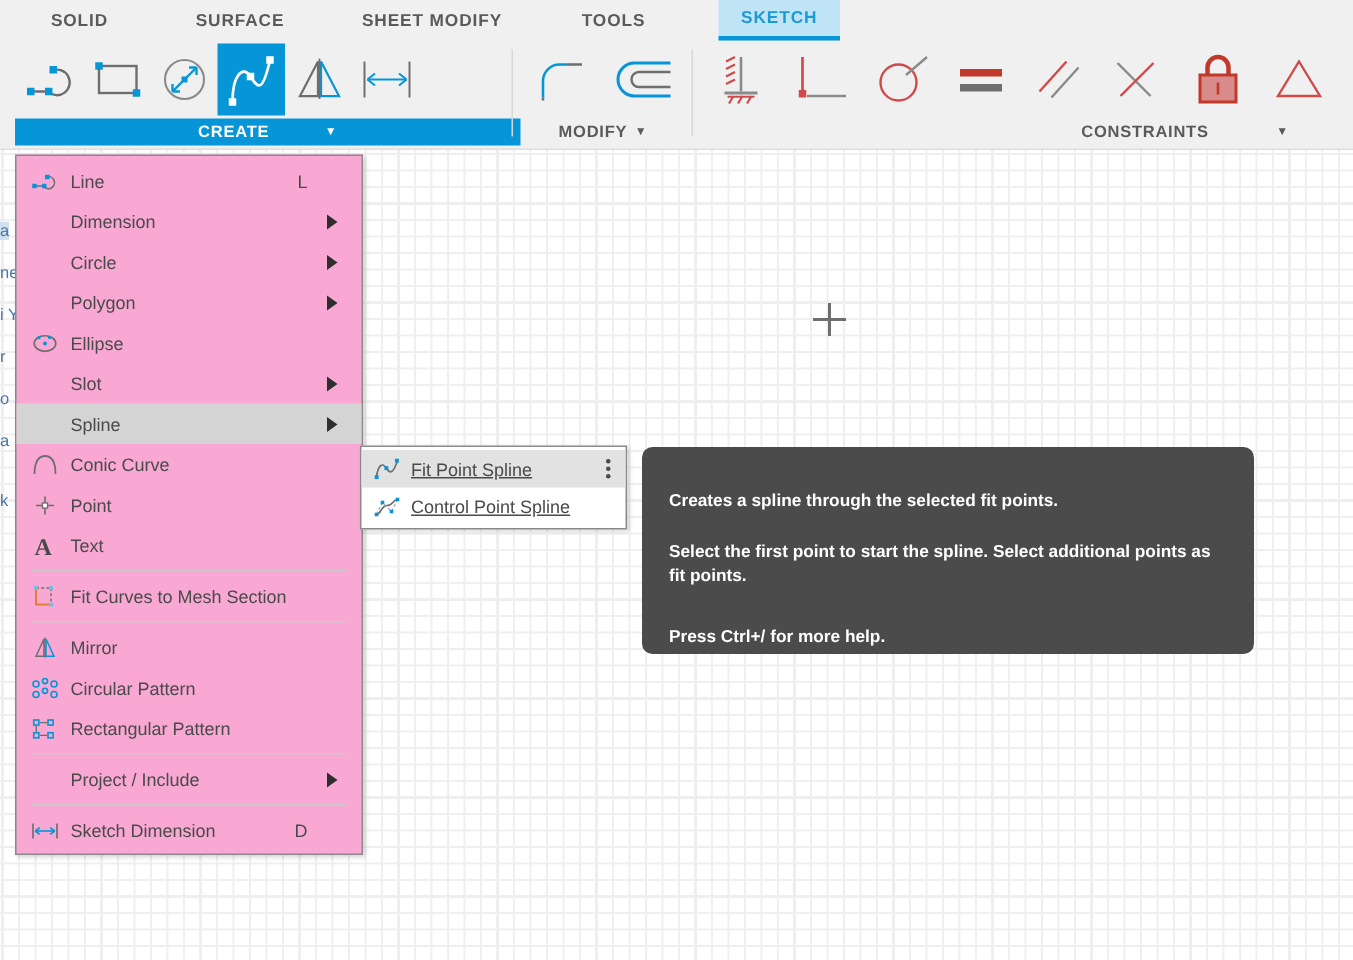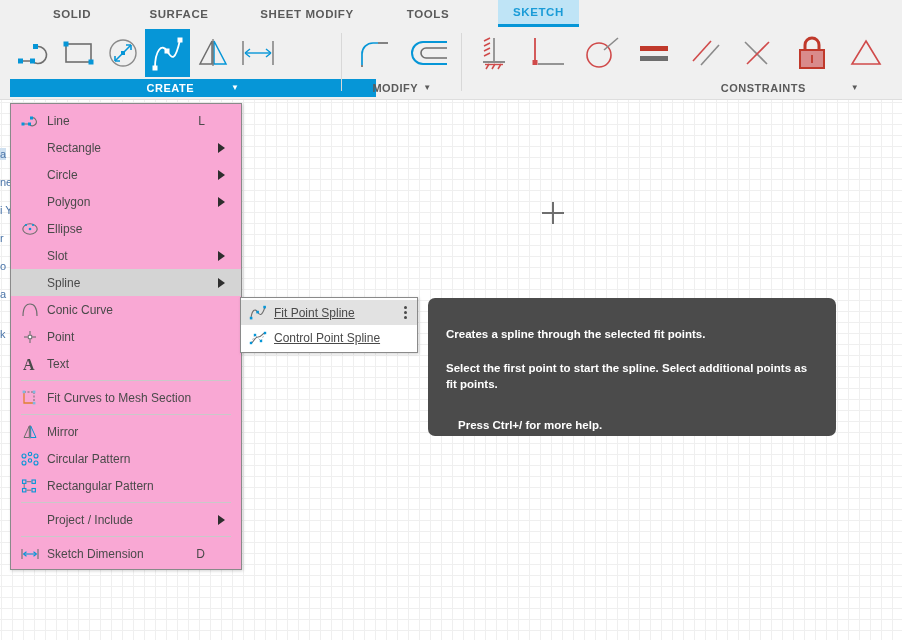--- a/index.html
+++ b/index.html
@@ -27,21 +27,21 @@
   .crosshair { position: absolute; pointer-events: none; }
   .crosshair .h { position: absolute; left: 0; top: 10px; width: 22px; height: 2px; background: #6e6e6e; }
   .crosshair .v { position: absolute; left: 10px; top: 0; width: 2px; height: 22px; background: #6e6e6e; }
 
   
   .ribbon {
     position: absolute; left: 0; top: 0; width: 902px; height: 100px;
     background: #f0f0f0;
     border-bottom: 1px solid #dedede;
   }
-  .tabbar { position: relative; height: 27px; margin-left: 19px; }
+  .tabbar { position: relative; height: 27px; }
   .tab {
     position: absolute; top: 0; height: 27px;
     display: flex; align-items: center; justify-content: center;
     font-size: 11.5px; letter-spacing: .6px; color: #5a5a5a;
     font-weight: 600;
   }
   .tab.active {
     background: #bfe4f6; color: #1a9bd7;
     border-bottom: 3px solid #0696d7;
   }
@@ -113,21 +113,21 @@
 
   
   .tooltip {
     position: absolute; left: 428px; top: 298px; width: 408px; height: 138px;
     background: #4b4b4b; border-radius: 7px;
     color: #ffffff; padding: 28px 18px 0 18px;
     font-size: 11.5px; font-weight: bold; line-height: 1.45;
   }
   .tooltip p { margin: 0; }
   .tooltip .p2 { margin-top: 17px; }
-  .tooltip .p3 { margin-top: 24px; margin-left: 12px; }
+  .tooltip .p3 { margin-top: 24px; }
 </style>
 </head>
 <body>
 
 <div id="app">
 
   <div class="canvas">
     <div class="crosshair" id="cursor" style="left: 542px; top: 102px;">
       <div class="h"></div>
         <div class="v"></div>
@@ -210,21 +210,21 @@
           <div class="ic">
             <svg width="44" height="32" viewBox="0 0 44 32">
               <line x1="7" y1="4" x2="7" y2="28" stroke="#6e6e6e" stroke-width="1.3"></line>
               <line x1="37" y1="4" x2="37" y2="28" stroke="#6e6e6e" stroke-width="1.3"></line>
               <line x1="9" y1="16" x2="35" y2="16" stroke="#0696d7" stroke-width="1.4"></line>
               <path d="M9 16 l5 -4 M9 16 l5 4" stroke="#0696d7" stroke-width="1.4" fill="none"></path>
               <path d="M35 16 l-5 -4 M35 16 l-5 4" stroke="#0696d7" stroke-width="1.4" fill="none"></path>
             </svg>
           </div>
         </div>
-        <div class="panel-label create-bar" style="left:0;width:366px;gap:32px;">
+        <div class="panel-label create-bar" style="left:0;width:337px;gap:32px;">
           <span>CREATE</span>
           <span class="caret">▼</span>
         </div>
       </div>
 
       <div class="vdiv" style="left:341px;"></div>
 
       <div class="panel" style="left:348px;width:108px;">
         <div class="panel-icons" style="left:0;">
           <div class="ic" style="width:52px;">
@@ -321,21 +321,21 @@
             <rect x="0.5" y="8.5" width="3" height="3" fill="#0696d7"></rect>
             <rect x="7" y="8.5" width="3" height="3" fill="#0696d7"></rect>
             <rect x="9" y="2.5" width="3" height="3" fill="#0696d7"></rect>
           </svg>
         </span>
         <span class="mlabel">Line</span>
         <span class="mshort">L</span>
       </div>
       <div class="mi">
         <span class="micon"></span>
-        <span class="mlabel">Rectangle</span>
+        <span class="mlabel">Dimension</span>
         <span class="marrow"></span>
       </div>
       <div class="mi">
         <span class="micon"></span>
         <span class="mlabel">Circle</span>
         <span class="marrow"></span>
       </div>
       <div class="mi">
         <span class="micon"></span>
         <span class="mlabel">Polygon</span>

